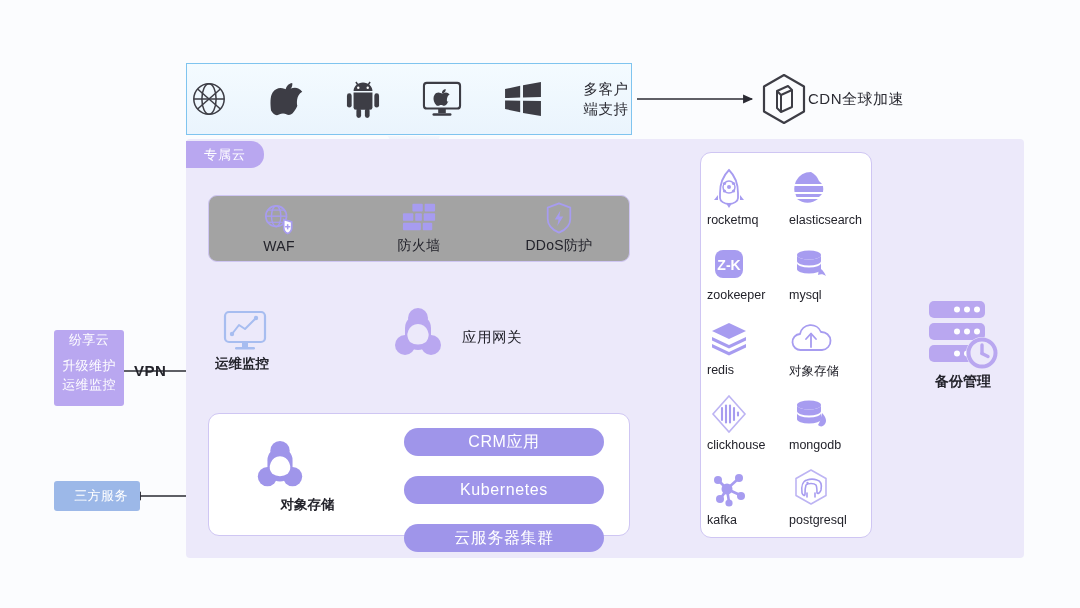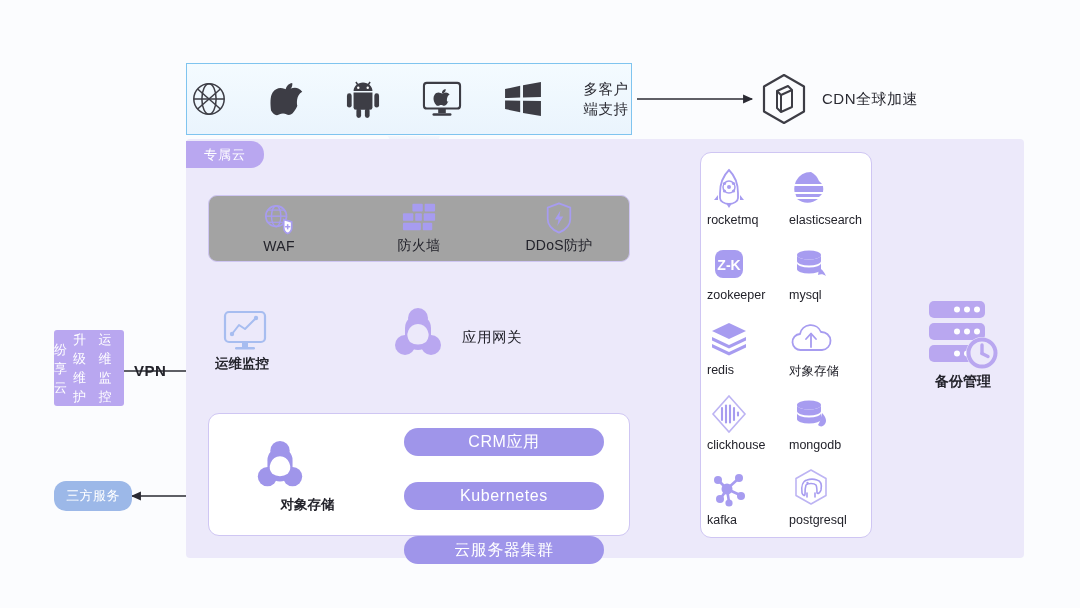--- a/index.html
+++ b/index.html
@@ -22,21 +22,21 @@
     box-sizing:border-box;
     gap:37px;
   }
   .client-ico{color:#3d3d45;display:flex;align-items:center;justify-content:center;}
   #client-label{
     font-size:14.5px;line-height:20px;color:#2b2b33;text-align:center;font-weight:500;
     letter-spacing:.5px;
   }
 
   
-  #cdn-wrap{left:760px;top:73px;display:flex;align-items:center;gap:14px;}
+  #cdn-wrap{left:760px;top:73px;display:flex;align-items:center;}
   #cdn-text{font-size:15px;color:#2b2b33;letter-spacing:.5px;}
 
   
   #cloud-panel{
     left:186px;top:139px;width:838px;height:419px;
     background:#ece9fa;border-radius:4px;
   }
   #cloud-badge{
     left:186px;top:141px;width:78px;height:27px;
     background:#b9a7f0;border-radius:0 13px 13px 0;
@@ -56,21 +56,21 @@
 
   
   #app-card{
     left:208px;top:413px;width:422px;height:123px;
     background:#fff;border:1px solid #cfc6f3;border-radius:11px;box-sizing:border-box;
   }
   #proxy-block{position:absolute;left:46px;top:24px;width:105px;text-align:center;}
   #proxy-label{font-size:13.5px;margin-top:2px;color:#23232b;font-weight:600;}
   #pill-col{position:absolute;left:195px;top:14px;width:200px;}
   .pill{
-    height:28px;margin-bottom:26px;border-radius:14px;background:#9f95ea;
+    height:28px;margin-bottom:20px;border-radius:14px;background:#9f95ea;
     color:#fff;font-size:16px;display:flex;align-items:center;justify-content:center;
     letter-spacing:.6px;
   }
 
   
   #gateway-ico{left:393px;top:305px;}
   #gateway-label{left:462px;top:328px;font-size:14.5px;color:#23232b;letter-spacing:.5px;}
   #monitor-block{left:222px;top:310px;width:60px;text-align:center;}
   #monitor-label{margin-top:3px;font-size:13.5px;color:#23232b;font-weight:600;white-space:nowrap;
     position:relative;left:-10px;}
@@ -87,27 +87,27 @@
   .mw-label{font-size:12.5px;color:#23232b;text-align:center;}
 
   
   #backup-block{left:925px;top:295px;width:80px;text-align:center;}
   #backup-label{font-size:14px;color:#23232b;font-weight:600;white-space:nowrap;
     position:relative;left:-2px;}
 
   
   #fenxiang-box{
     left:54px;top:330px;width:70px;height:76px;background:#b9a7f0;border-radius:3px;
-    color:#fff;display:flex;flex-direction:row;align-items:center;justify-content:flex-start;
+    color:#fff;display:flex;flex-direction:column;align-items:center;justify-content:flex-start;
     font-size:13px;line-height:19px;letter-spacing:.4px;
   }
   #fenxiang-box .gap{height:7px;}
   #third-box{
-    left:54px;top:481px;width:78px;height:30px;background:#9cb8e8;border-radius:12px;
-    color:#fff;display:flex;align-items:center;justify-content:center;font-size:13px;letter-spacing:.4px;
+    left:54px;top:481px;width:78px;height:30px;background:#9cb8e8;border-radius:3px;
+    color:#fff;display:flex;align-items:center;justify-content:center;font-size:13px;letter-spacing:.4px;padding-left:8px;
   }
   #vpn-label{left:134px;top:362px;font-size:15px;color:#23232b;font-weight:600;letter-spacing:.5px;}
 
   svg{display:block;overflow:visible;}
   #wires{position:absolute;left:0;top:0;width:1080px;height:608px;pointer-events:none;}
 </style>
 </head>
 <body>
 
 <div id="stage">

